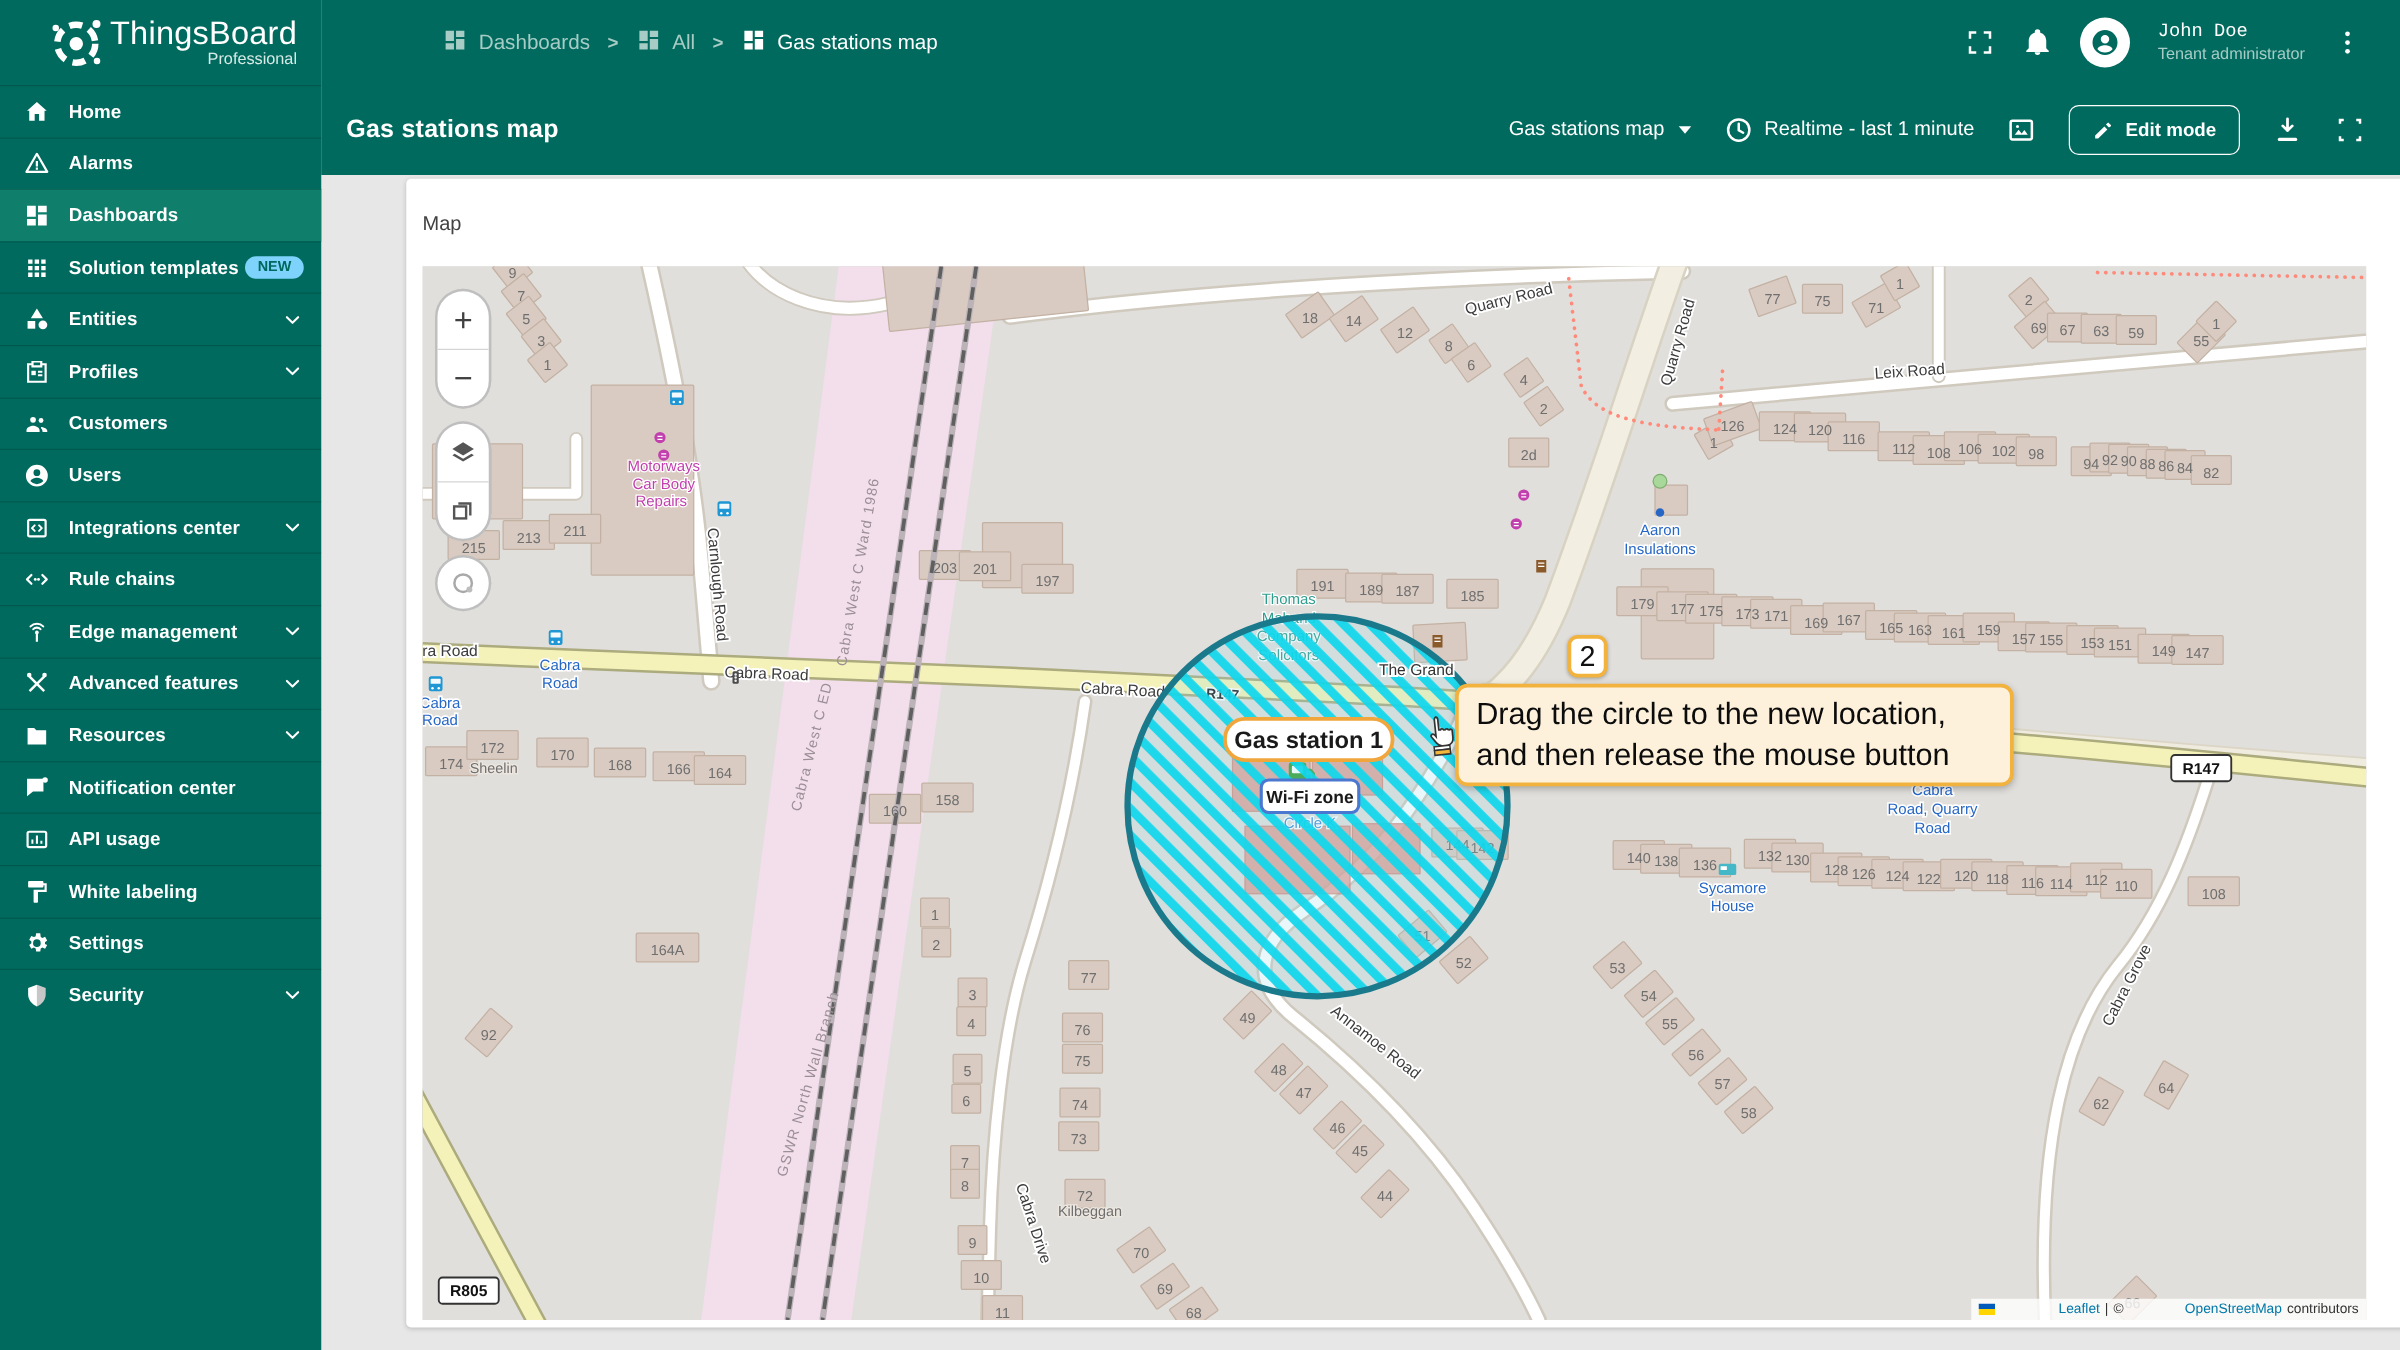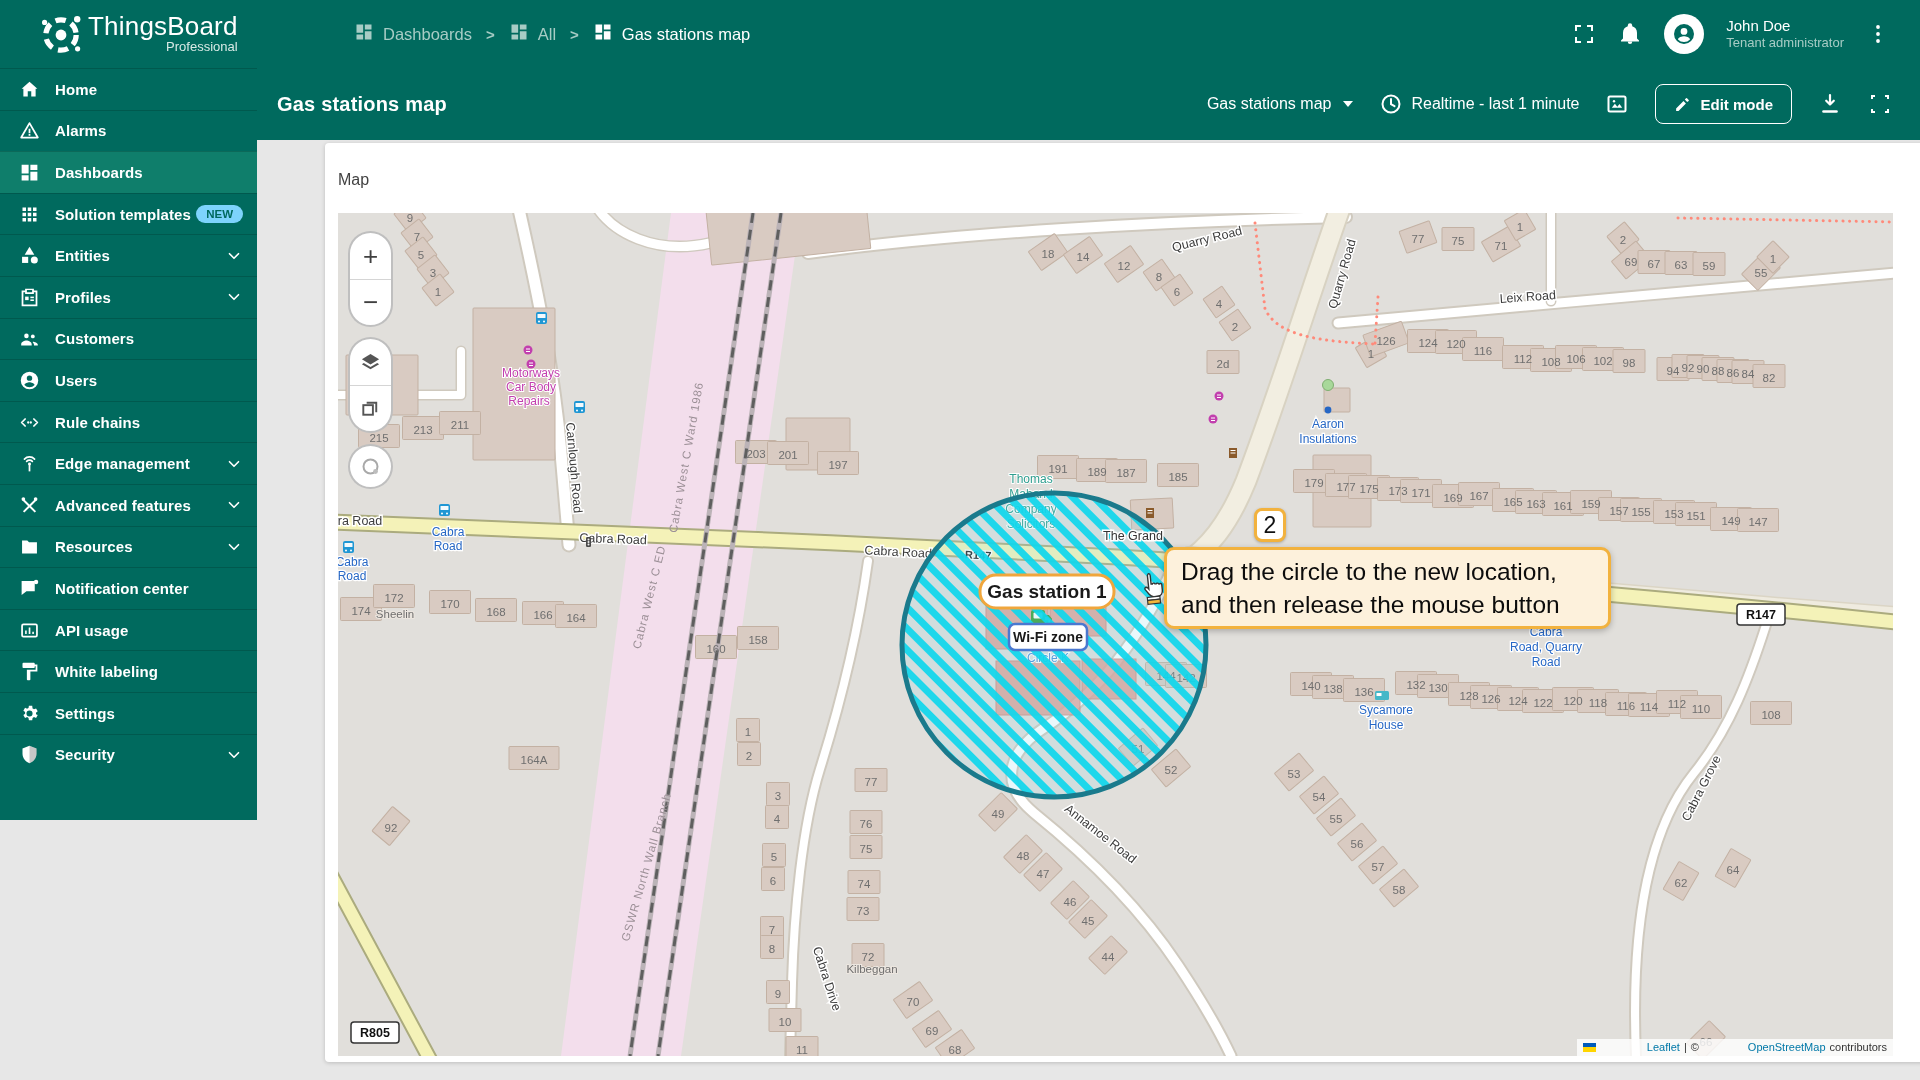--- a/index.html
+++ b/index.html
@@ -1,21 +1,21 @@
 <!DOCTYPE html>
 <html><head>
 <meta charset="utf-8">
 <style>
   html,body{margin:0;padding:0;background:#555;}
   *{box-sizing:border-box;font-family:"Liberation Sans",sans-serif;}
   #root{position:relative;width:1920px;height:1080px;overflow:hidden;background:#E7E7E7;}
   :root{--teal:#006A5E;--tealsel:#0F7E6B;--muted:#A7CCC5;}
 
   
-  #sidebar{position:absolute;left:0;top:0;width:257px;height:820px;background:var(--teal);color:#fff;z-index:5;}
+  #sidebar{position:absolute;left:0;top:0;width:257px;height:1080px;background:var(--teal);color:#fff;z-index:5;}
   #logo{display:flex;align-items:center;height:68px;padding-left:36px;}
   #logo .logo-ic{width:48px;height:48px;margin-right:4px;}
   #logo .lt1{font-size:26px;font-weight:500;letter-spacing:.2px;line-height:24px;}
   #logo .lt2{font-size:13px;color:#D8EAE6;text-align:right;margin-top:1px;}
   .side-item{position:relative;display:flex;align-items:center;height:41.6px;padding-left:18px;border-top:1px solid rgba(0,0,0,.16);cursor:pointer;}
   .side-item.sel{background:var(--tealsel);}
   .side-item .icon{width:22px;height:22px;margin-right:15px;flex:none;display:flex;align-items:center;justify-content:center;}
   .side-item .icon svg{width:21px;height:21px;fill:#fff;color:#fff;}
   .side-item .lbl{font-size:15px;font-weight:700;letter-spacing:.1px;}
   .side-item .badge{position:absolute;right:14px;background:#7dd3fc;color:#00695E;font-size:11.5px;font-weight:700;padding:3px 10px;border-radius:11px;}
@@ -30,21 +30,21 @@
   .crumb span{font-size:16.5px;}
   .crumb.muted{color:var(--muted);}  .crumb.muted svg{fill:var(--muted);}
   .crumb.cur{color:#fff;} .crumb.cur svg{fill:#fff;}
   .crumb-sep{color:var(--muted);font-size:15px;font-weight:700;}
   #top-right{position:absolute;right:30px;top:0;height:68px;display:flex;align-items:center;gap:22px;}
   .tb-ic{width:24px;height:24px;cursor:pointer;}
   .tb-ic svg{width:24px;height:24px;fill:#fff;color:#fff;}
   #avatar{width:40px;height:40px;border-radius:50%;background:#fff;display:flex;align-items:center;justify-content:center;cursor:pointer;}
   #avatar svg{width:30px;height:30px;fill:var(--teal);}
   #user-names{line-height:1.25;}
-  #user-names .un{font-size:15px;color:#fff;}
+  #user-names .un{font-size:15px;color:#fff;font-family:Liberation Mono, monospace;}
   #user-names .ur{font-size:13px;color:var(--muted);}
 
   #toolbar{position:absolute;left:257px;right:0;top:68px;height:72px;background:var(--teal);z-index:4;}
   #page-title{position:absolute;left:20px;top:50%;transform:translateY(-50%);color:#fff;font-size:20px;font-weight:700;letter-spacing:.2px;}
   #toolbar-right{position:absolute;right:28px;top:0;height:72px;display:flex;align-items:center;gap:26px;color:#fff;}
   .tr-group{display:flex;align-items:center;gap:8px;cursor:pointer;}
   .tr-group span{font-size:16px;}
   .caret{width:0;height:0;border-left:5px solid transparent;border-right:5px solid transparent;border-top:6px solid #fff;margin-left:4px;}
   .tr-ic{width:24px;height:24px;cursor:pointer;}
   .tr-ic svg{width:24px;height:24px;fill:#fff;color:#fff;}
@@ -190,20 +190,32 @@
           </span>
           <span class="lbl">Customers</span>
         </div>
         <div class="side-item">
           <span class="icon">
             <svg viewBox="0 0 24 24" fill="currentColor">
               <path d="M12 2a10 10 0 1 0 0 20 10 10 0 0 0 0-20Zm0 4.2a3.1 3.1 0 1 1 0 6.2 3.1 3.1 0 0 1 0-6.2Zm0 13.6a7.8 7.8 0 0 1-5.8-2.6c.1-2 3.9-3.2 5.8-3.2s5.7 1.2 5.8 3.2A7.8 7.8 0 0 1 12 19.8Z"></path>
             </svg>
           </span>
           <span class="lbl">Users</span>
+        </div>
+        <div class="side-item">
+          <span class="icon">
+            <svg viewBox="0 0 24 24" fill="currentColor">
+              <rect x="4" y="4.5" width="16" height="15" rx="1.5" fill="none" stroke="currentColor" stroke-width="2"></rect>
+              <path d="m10 9.5-2.5 2.5L10 14.5m4-5 2.5 2.5L14 14.5" fill="none" stroke="currentColor" stroke-width="1.8" stroke-linecap="round" stroke-linejoin="round"></path>
+            </svg>
+          </span>
+          <span class="lbl">Integrations center</span>
+          <span class="chev"><svg viewBox="0 0 24 24" fill="none" stroke="currentColor" stroke-width="2.2" stroke-linecap="round" stroke-linejoin="round">
+              <path d="m6 9 6 6 6-6"></path>
+            </svg></span>
         </div>
         <div class="side-item">
           <span class="icon">
             <svg viewBox="0 0 24 24" fill="currentColor">
               <path d="m7 8-4 4 4 4m10-8 4 4-4 4" fill="none" stroke="currentColor" stroke-width="2" stroke-linecap="round" stroke-linejoin="round"></path>
               <circle cx="10.5" cy="12" r="1.3"></circle>
               <circle cx="13.5" cy="12" r="1.3"></circle>
             </svg>
           </span>
           <span class="lbl">Rule chains</span>

